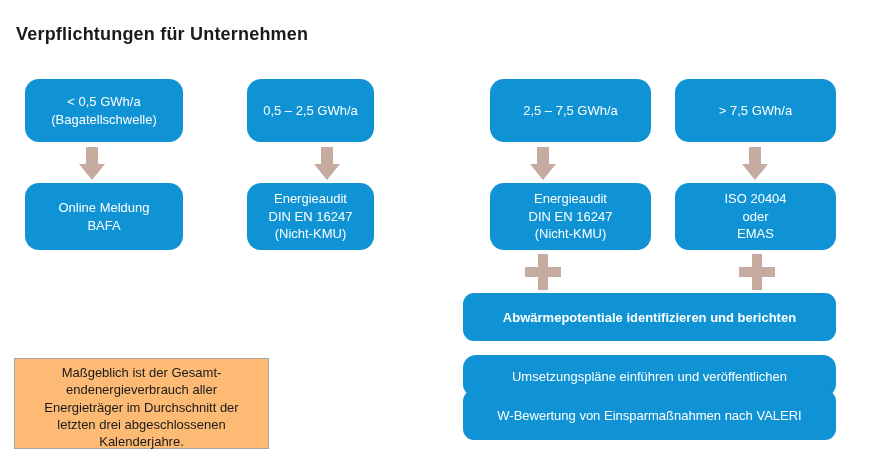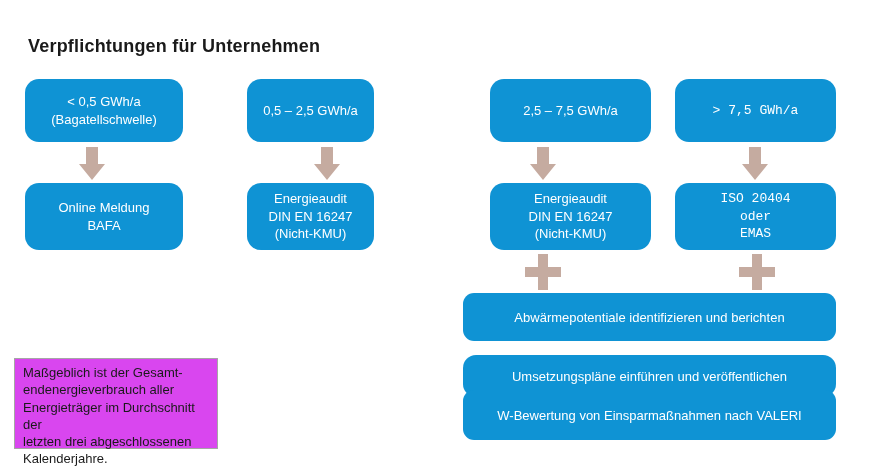--- a/index.html
+++ b/index.html
@@ -1,34 +1,34 @@
 <!DOCTYPE html>
 <html><head>
 <meta charset="utf-8">
 <style>
   html,body{margin:0;padding:0;background:#fff;}
   .canvas{
     position:relative;width:872px;height:474px;background:#ffffff;overflow:hidden;
     font-family:"Liberation Sans","DejaVu Sans",sans-serif;
   }
   .title{
-    position:absolute;left:16px;top:24px;margin:12px;
+    position:absolute;left:16px;top:24px;margin:0;
     font-size:18px;font-weight:bold;color:#1a1a1a;letter-spacing:.2px;
   }
   .box{
     position:absolute;background:#0f93d4;color:#ffffff;
     border-radius:14px;display:flex;align-items:center;justify-content:center;
     text-align:center;font-size:13px;line-height:1.35;white-space:pre-line;
     padding:2px 6px;box-sizing:border-box;
   }
   
   .c1{left:13px;width:158px;margin-left:12px;}
   .c2{left:247px;width:127px;}
   .c3{left:490px;width:161px;}
-  .c4{left:675px;width:161px;font-family:Liberation Mono, monospace;}
+  .c4{left:675px;width:161px;}
   .row1{top:79px;height:63px;}
   .row2{top:183px;height:67px;}
   
   .arrow{position:absolute;top:147px;width:26px;height:33px;}
   .a1{left:79px;} .a2{left:314px;} .a3{left:530px;} .a4{left:742px;}
   .arrow .shaft{position:absolute;left:7px;top:0;width:12px;height:17px;background:#c5aba0;}
   .arrow .head{
     position:absolute;left:0;top:17px;width:0;height:0;
     border-left:13px solid transparent;border-right:13px solid transparent;
     border-top:16px solid #c5aba0;
@@ -37,29 +37,30 @@
   .plus{position:absolute;top:254px;width:36px;height:36px;}
   .p3{left:525px;} .p4{left:739px;}
   .plus .ph{position:absolute;left:0;top:13px;width:36px;height:10px;background:#c5aba0;}
   .plus .pv{position:absolute;left:13px;top:0;width:10px;height:36px;background:#c5aba0;}
   
   .bar{
     position:absolute;left:463px;width:373px;background:#0f93d4;color:#fff;
     border-radius:11px;display:flex;align-items:center;justify-content:center;
     text-align:center;font-size:13px;box-sizing:border-box;
   }
-  .bar1{top:293px;height:48px;}
+  .bar1{top:293px;height:48px;font-weight:bold;}
   .bar2{top:355px;height:42px;border-radius:13px;}
   .bar3{top:390px;height:50px;}
   
   .note{
-    position:absolute;left:14px;top:358px;width:204px;height:91px;
-    background:#d946ef;border:1px solid #a6a6a6;box-sizing:border-box;
+    position:absolute;left:14px;top:358px;width:255px;height:91px;
+    background:#fdba74;border:1px solid #a6a6a6;box-sizing:border-box;
     color:#1a1a1a;font-size:13px;line-height:1.33;white-space:pre-line;
     padding:5px 8px;
+    text-align:center;
   }
 </style>
 </head>
 <body>
 
 <div class="canvas">
 
   <h1 class="title">Verpflichtungen für Unternehmen</h1>
 
   <div class="box row1 c1">&lt; 0,5 GWh/a

